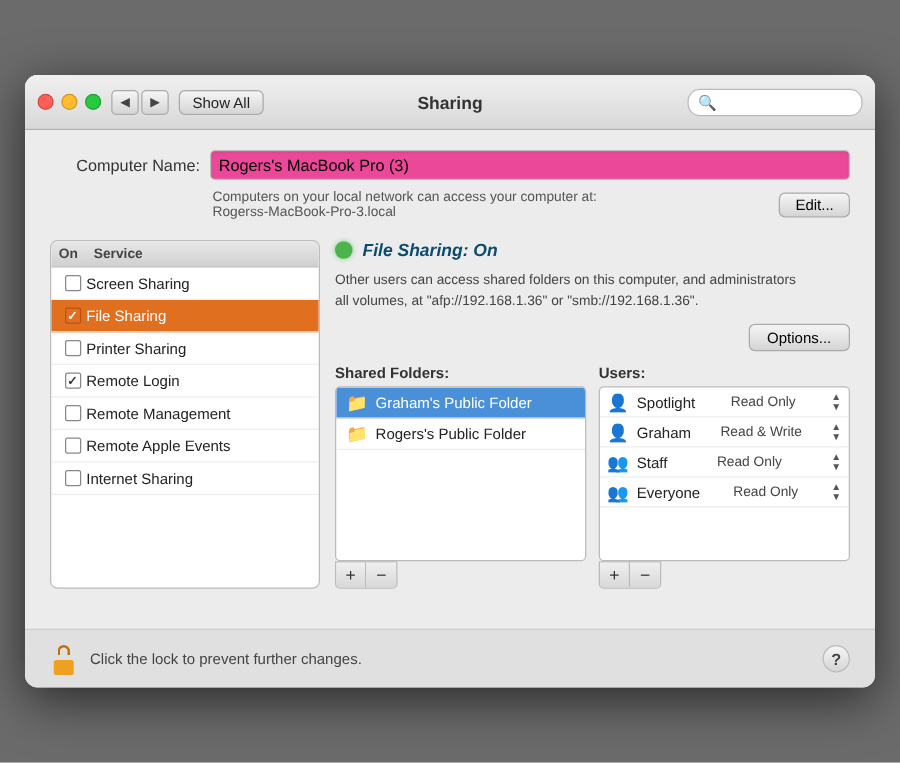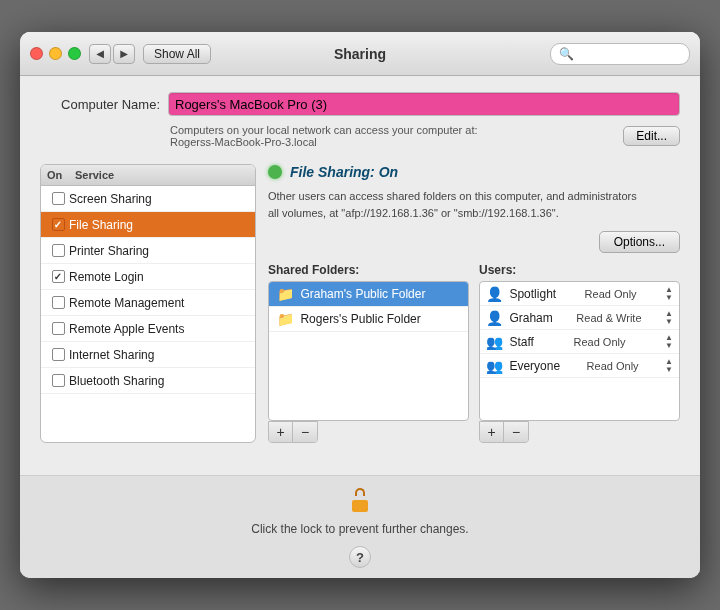--- a/index.html
+++ b/index.html
@@ -295,21 +295,20 @@
     }
     .ctrl-btn:last-child { border-right: none; }
     .bottom-bar {
       margin-top: 16px;
       padding: 10px 20px;
       border-top: 1px solid #ccc;
       background: #e0e0e0;
       display: flex;
       align-items: center;
       gap: 10px;
-      flex-direction: column;
     }
     .lock-icon-wrap {
       width: 22px;
       height: 26px;
       position: relative;
     }
     .lock-body {
       width: 16px;
       height: 12px;
       background: #f0a020;
@@ -456,26 +455,20 @@
           <span class="service-name">Remote Apple Events</span>
         </div>
 
         <div class="service-item">
           <div class="checkbox-cell">
             <div class="cb"></div>
           </div>
           <span class="service-name">Internet Sharing</span>
         </div>
 
-        <div class="service-item">
-          <div class="checkbox-cell">
-            <div class="cb"></div>
-          </div>
-          <span class="service-name">Bluetooth Sharing</span>
-        </div>
       </div>
 
       <div class="right-panel">
         <div class="status-bar">
           <div class="status-dot"></div>
           <span class="status-title">File Sharing: On</span>
         </div>
         <div class="status-desc">
           <span>Other users can access shared folders on this computer, and administrators</span><br>
           <span>all volumes, at "afp://192.168.1.36" or "smb://192.168.1.36".</span>

